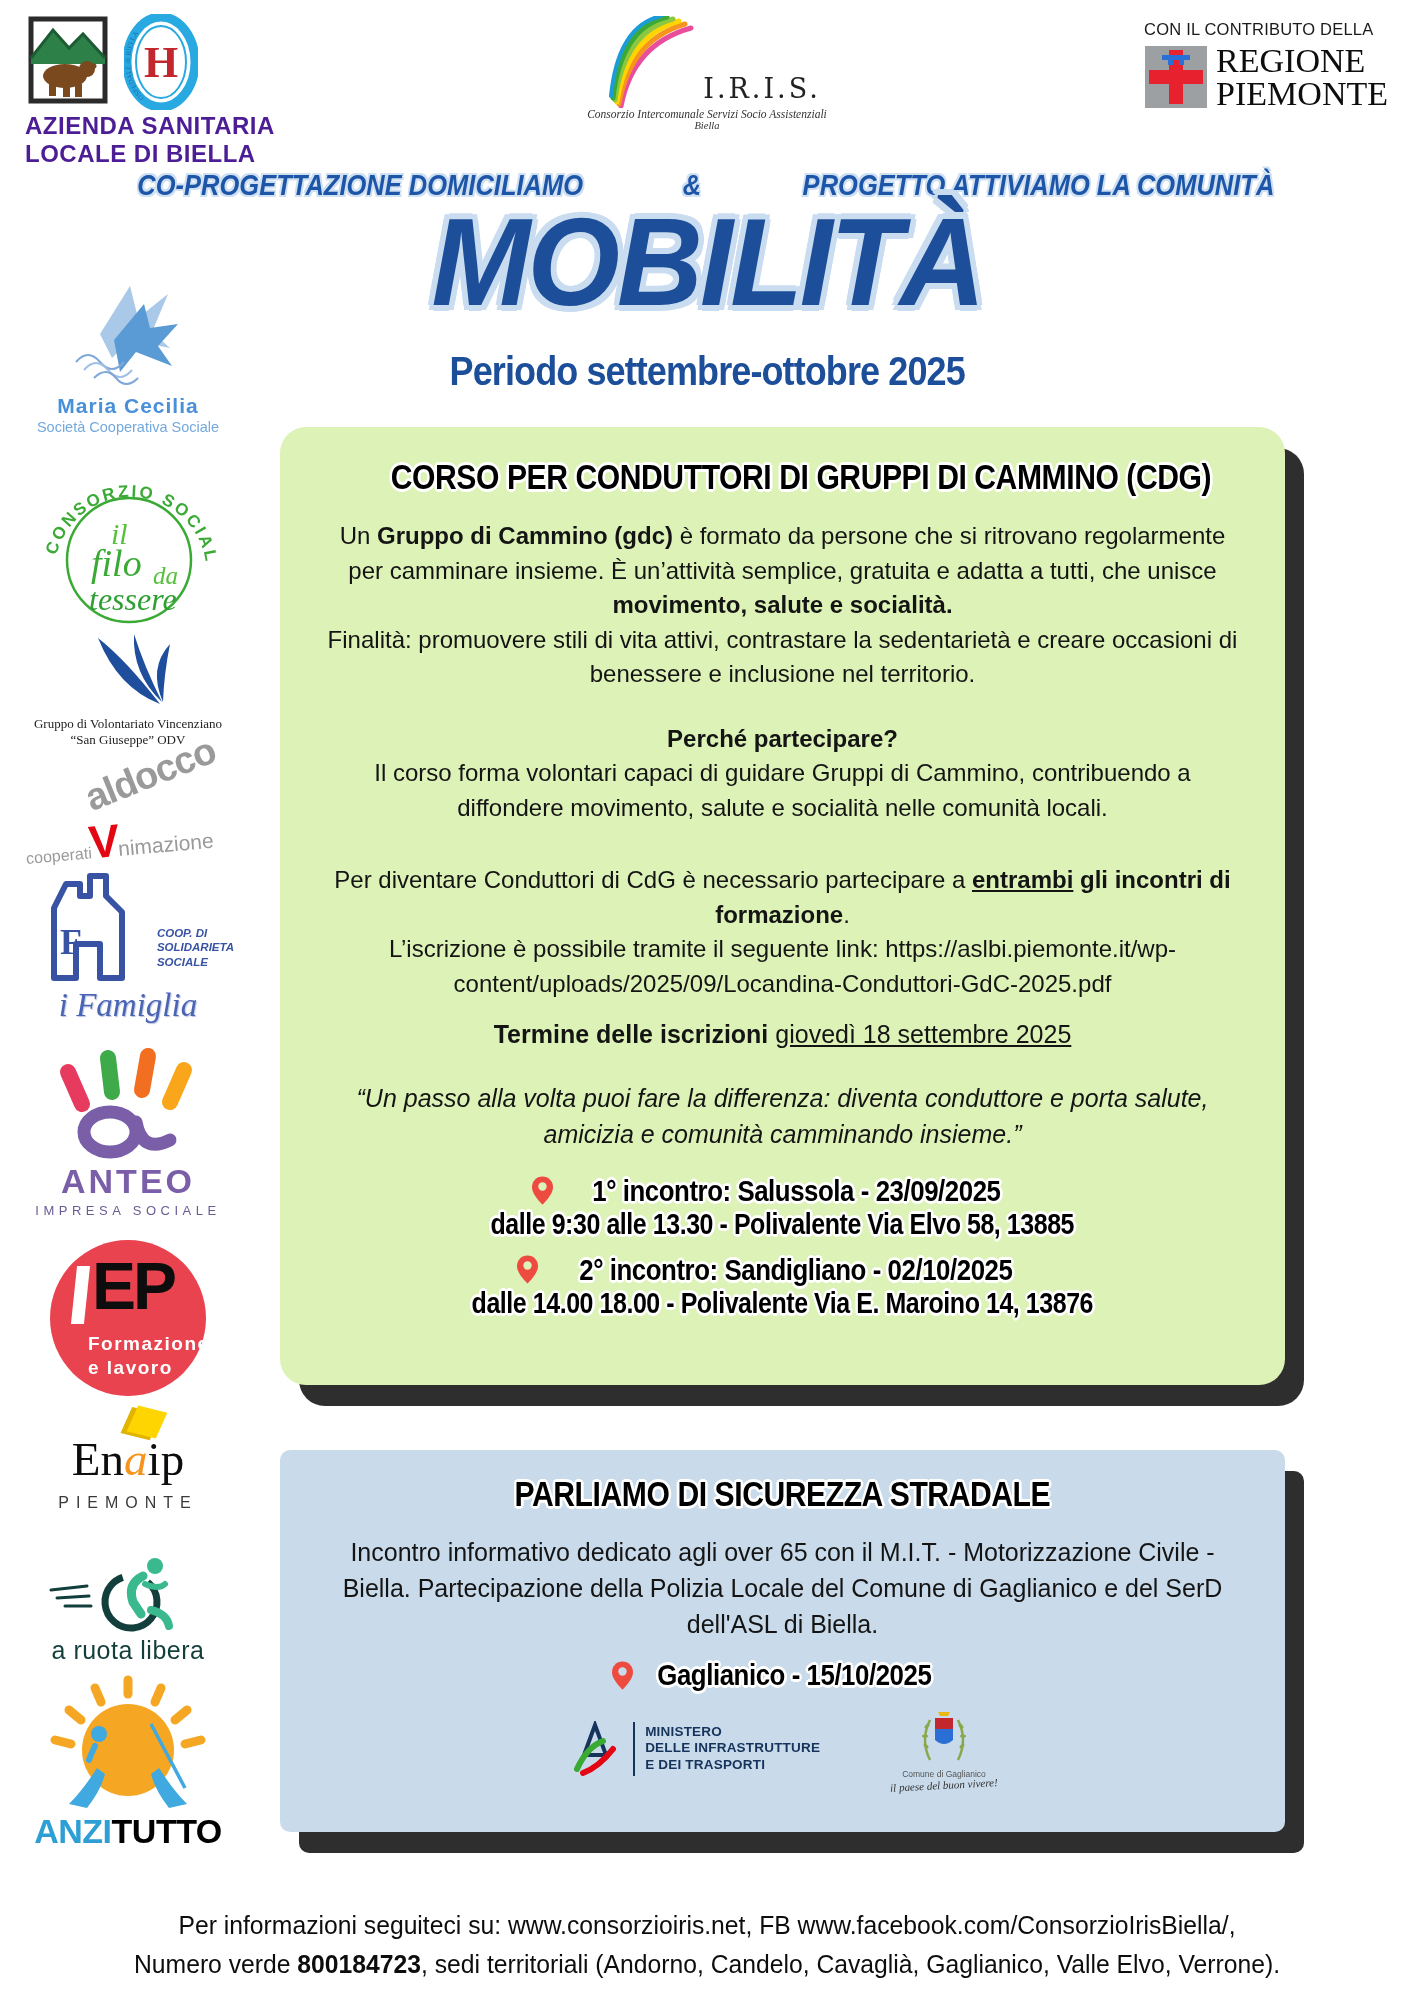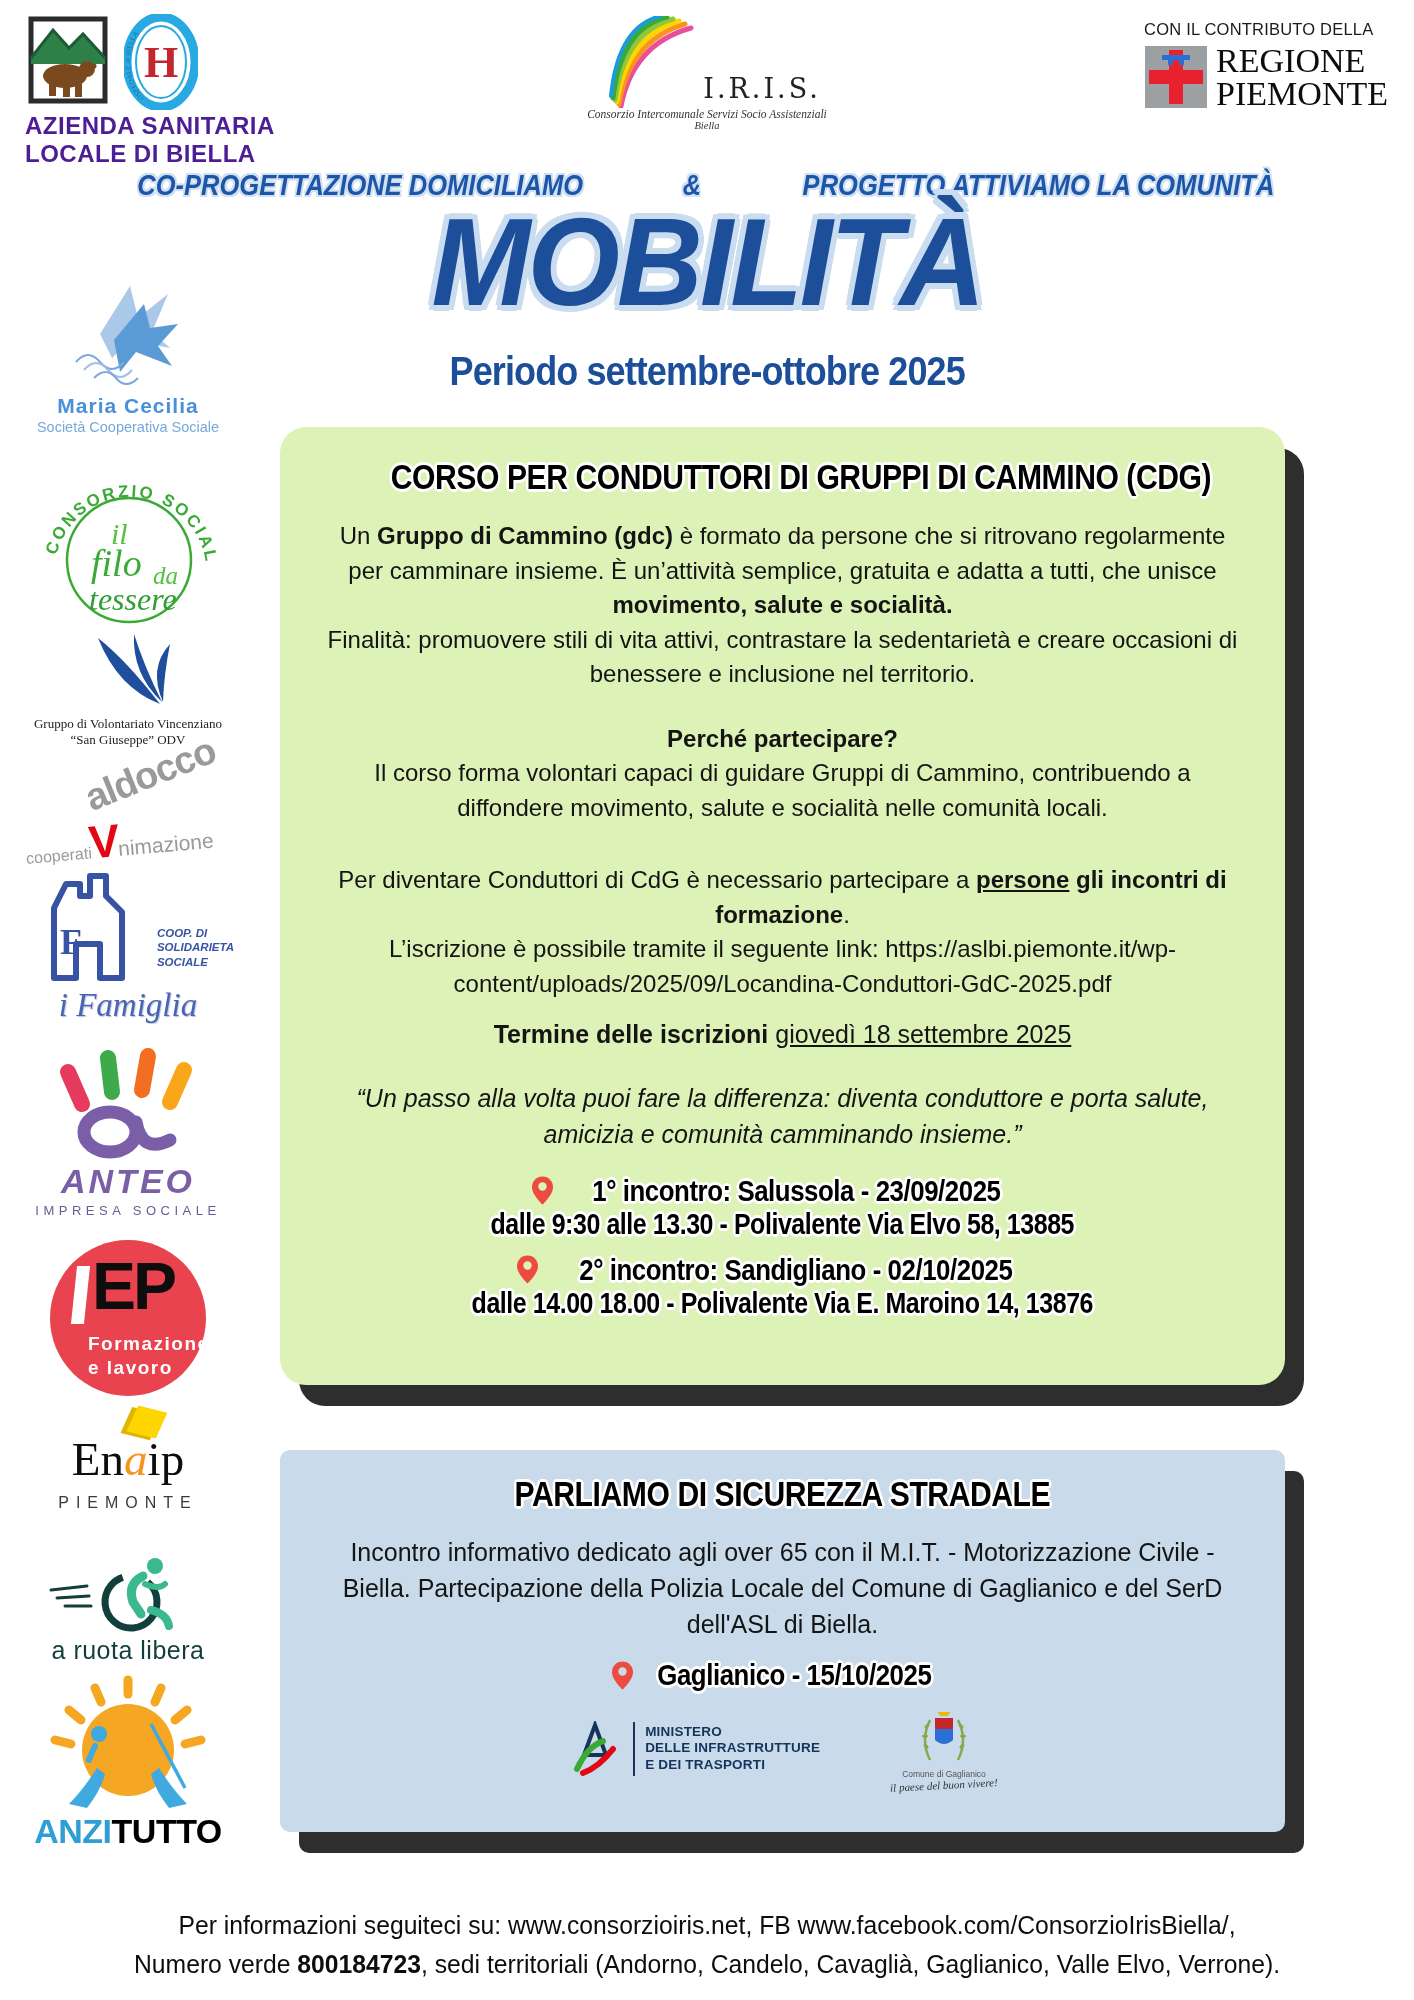--- a/index.html
+++ b/index.html
@@ -53,21 +53,21 @@
   .vd-row{position:absolute;left:0;bottom:4px;display:flex;align-items:baseline;}
   .vd-coop{font-size:16px;color:#9a9a9a;}
   .vd-v{font-size:46px;font-weight:900;color:#e30613;line-height:.8;margin:0 -2px;}
   .vd-anim{font-size:21px;color:#9a9a9a;}
   .fam{position:relative;width:220px;height:158px;}
   .fam-coop{position:absolute;right:4px;top:58px;text-align:left;color:#3953a4;font-weight:800;
       font-style:italic;font-size:11.5px;line-height:1.25;}
   .fam-name{position:absolute;left:0;bottom:2px;width:100%;text-align:center;
       font-family:"Liberation Serif",serif;font-style:italic;font-size:33px;color:#4a64b4;
       text-shadow:1px 1px 1px #b9c3e0;}
-  .anteo-name{font-size:34px;font-weight:800;color:#7a5fa8;letter-spacing:3px;margin-top:2px;font-style:italic;}
+  .anteo-name{font-size:34px;font-weight:800;color:#7a5fa8;letter-spacing:3px;margin-top:2px;}
   .anteo-sub{font-size:13px;letter-spacing:4.5px;color:#6b5b95;margin-top:2px;}
   .iep-circle{position:relative;width:156px;height:156px;border-radius:50%;background:#e8434e;}
   .iep-i{position:absolute;left:24px;top:26px;width:13px;height:58px;background:#fff;
       transform:skewX(-6deg);}
   .iep-ep{position:absolute;left:42px;top:8px;font-size:66px;font-weight:900;color:#0d0d0d;
       letter-spacing:-3px;}
   .iep-text{position:absolute;left:38px;top:92px;text-align:left;color:#fff;font-weight:800;
       font-size:19px;letter-spacing:1.5px;line-height:1.25;}
   .enaip{position:relative;width:200px;height:120px;text-align:center;}
   .enaip-cube{position:absolute;left:104px;top:0;width:30px;height:28px;background:#ffd500;
@@ -340,21 +340,21 @@
     </div>
   </div>
 </div>
 
 <div class="abs gbox">
   <div class="box-title"><span class="cond">CORSO PER CONDUTTORI DI GRUPPI DI CAMMINO (CDG)</span></div>
   <p class="gp" style="margin-top:22px;"><span>Un </span><span class="b">Gruppo di Cammino (gdc)</span><span> è formato da persone che si ritrovano regolarmente per camminare insieme. È un’attività semplice, gratuita e adatta a tutti, che unisce </span><span class="b">movimento, salute e socialità.</span></p>
   <p class="gp">Finalità: promuovere stili di vita attivi, contrastare la sedentarietà e creare occasioni di benessere e inclusione nel territorio.</p>
   <p class="gp b" style="margin-top:30px;">Perché partecipare?</p>
   <p class="gp">Il corso forma volontari capaci di guidare Gruppi di Cammino, contribuendo a diffondere movimento, salute e socialità nelle comunità locali.</p>
-  <p class="gp" style="margin-top:38px;"><span>Per diventare Conduttori di CdG è necessario partecipare a </span><span class="b u">persone</span><span class="b"> </span><span class="b">gli incontri di formazione</span><span>.</span></p>
+  <p class="gp" style="margin-top:38px;"><span>Per diventare Conduttori di CdG è necessario partecipare a </span><span class="b u">entrambi</span><span class="b"> </span><span class="b">gli incontri di formazione</span><span>.</span></p>
   <p class="gp">L’iscrizione è possibile tramite il seguente link: https://aslbi.piemonte.it/wp-content/uploads/2025/09/Locandina-Conduttori-GdC-2025.pdf</p>
   <p class="gp" style="margin-top:14px;font-size:25px;"><span class="b">Termine delle iscrizioni </span><span class="u">giovedì 18 settembre 2025</span></p>
   <p class="gp i" style="margin-top:28px;font-size:25px;">“Un passo alla volta puoi fare la differenza: diventa conduttore e porta salute, amicizia e comunità camminando insieme.”</p>
 
   <div class="event" style="margin-top:22px;">
     <div class="event-row">
       <svg class="pin" width="21" height="29" viewBox="0 0 24 32">
         <path d="M12 0 C5 0 0 5.5 0 12.2 C0 21 12 32 12 32 C12 32 24 21 24 12.2 C24 5.5 19 0 12 0 Z" fill="#ee4b40"></path>
         <circle cx="12" cy="11.5" r="4.8" fill="#ddf2b7"></circle>
       </svg>

